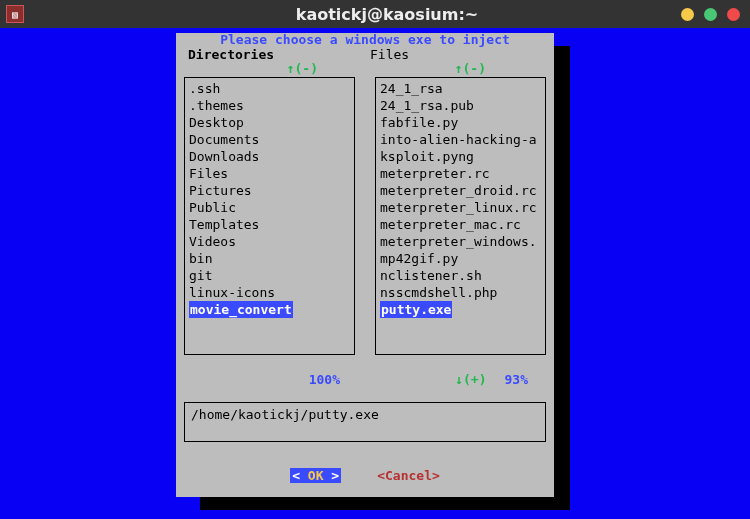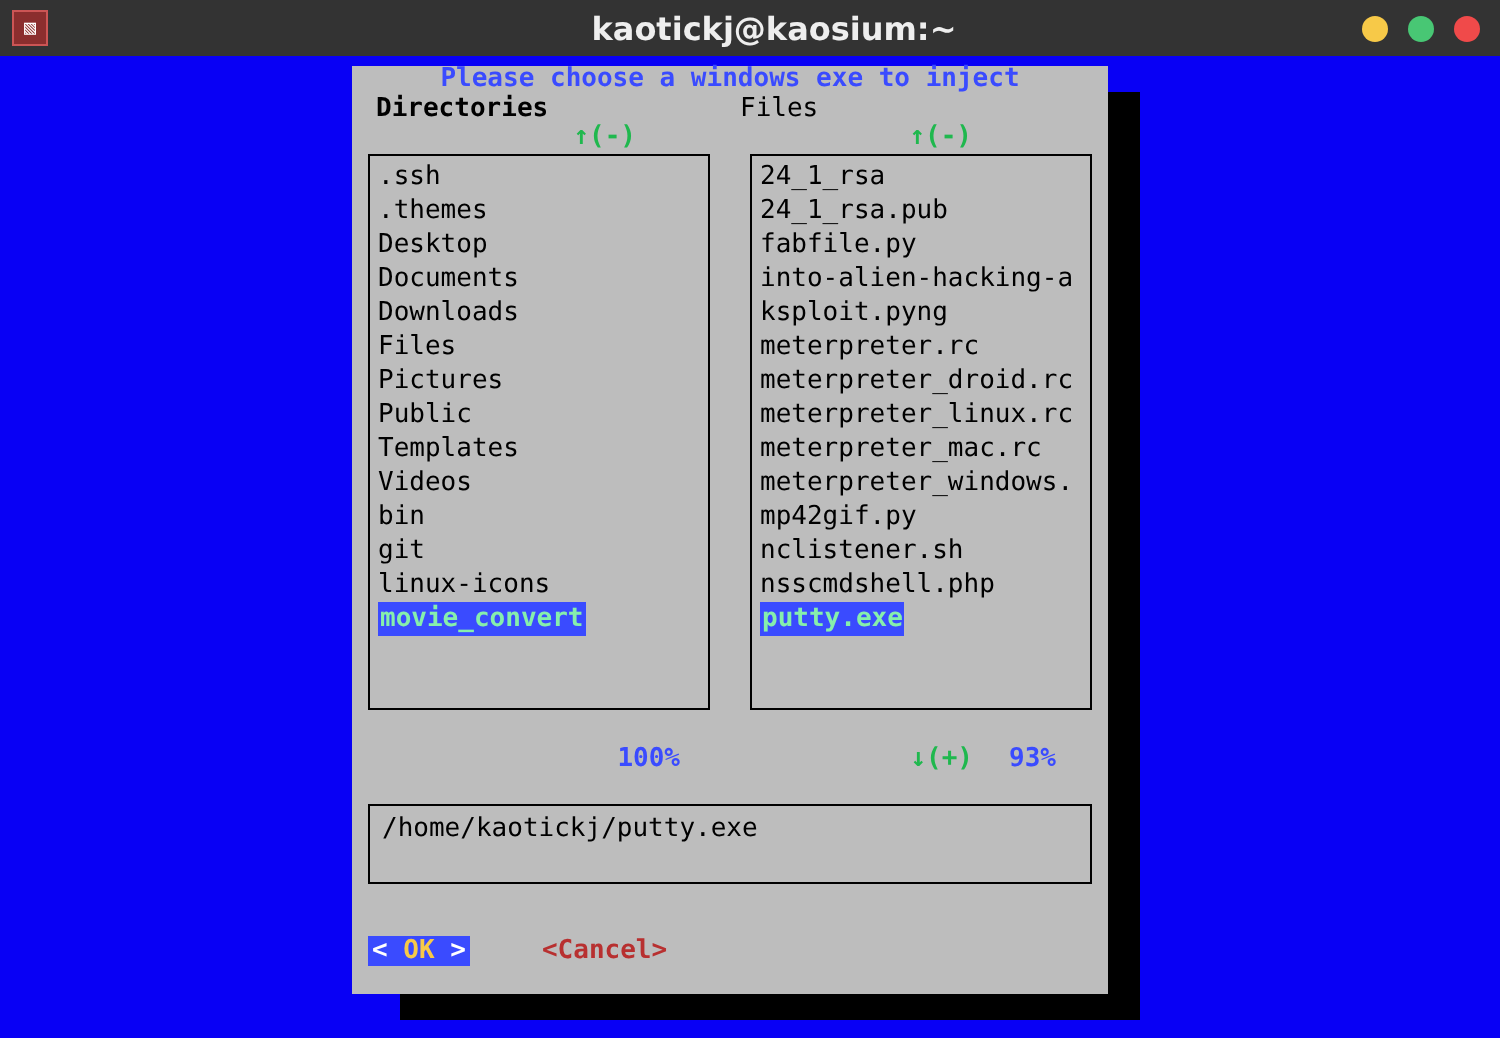--- a/index.html
+++ b/index.html
@@ -109,21 +109,21 @@
   }
   .panel.left { width: 176px; }
   .panel.right { width: 176px; }
   .list {
     padding: 2px 4px;
     line-height: 17px;
   }
   .item { white-space: nowrap; overflow: hidden; }
   .item.selected {
     background: #3a4bff;
-    color: #86efac;
+    color: #ffffff;
     font-weight: bold;
     display: inline-block;
     padding: 0 1px;
   }
 
   .footer-row {
     display: flex;
     line-height: 1.1;
     margin-top: 18px;
   }
@@ -135,20 +135,21 @@
   .path-box {
     border: 1px solid #000;
     background: #bdbdbd;
     margin-top: 14px;
     padding: 4px 6px;
     height: 40px;
   }
 
   .buttons {
     display: flex;
+    justify-content: center;
     gap: 36px;
     margin-top: 26px;
     font-weight: bold;
   }
   .btn-ok {
     background: #3a4bff;
     color: #f7c948;
     padding: 0 2px;
   }
   .btn-ok .angle { color: #fff; }

